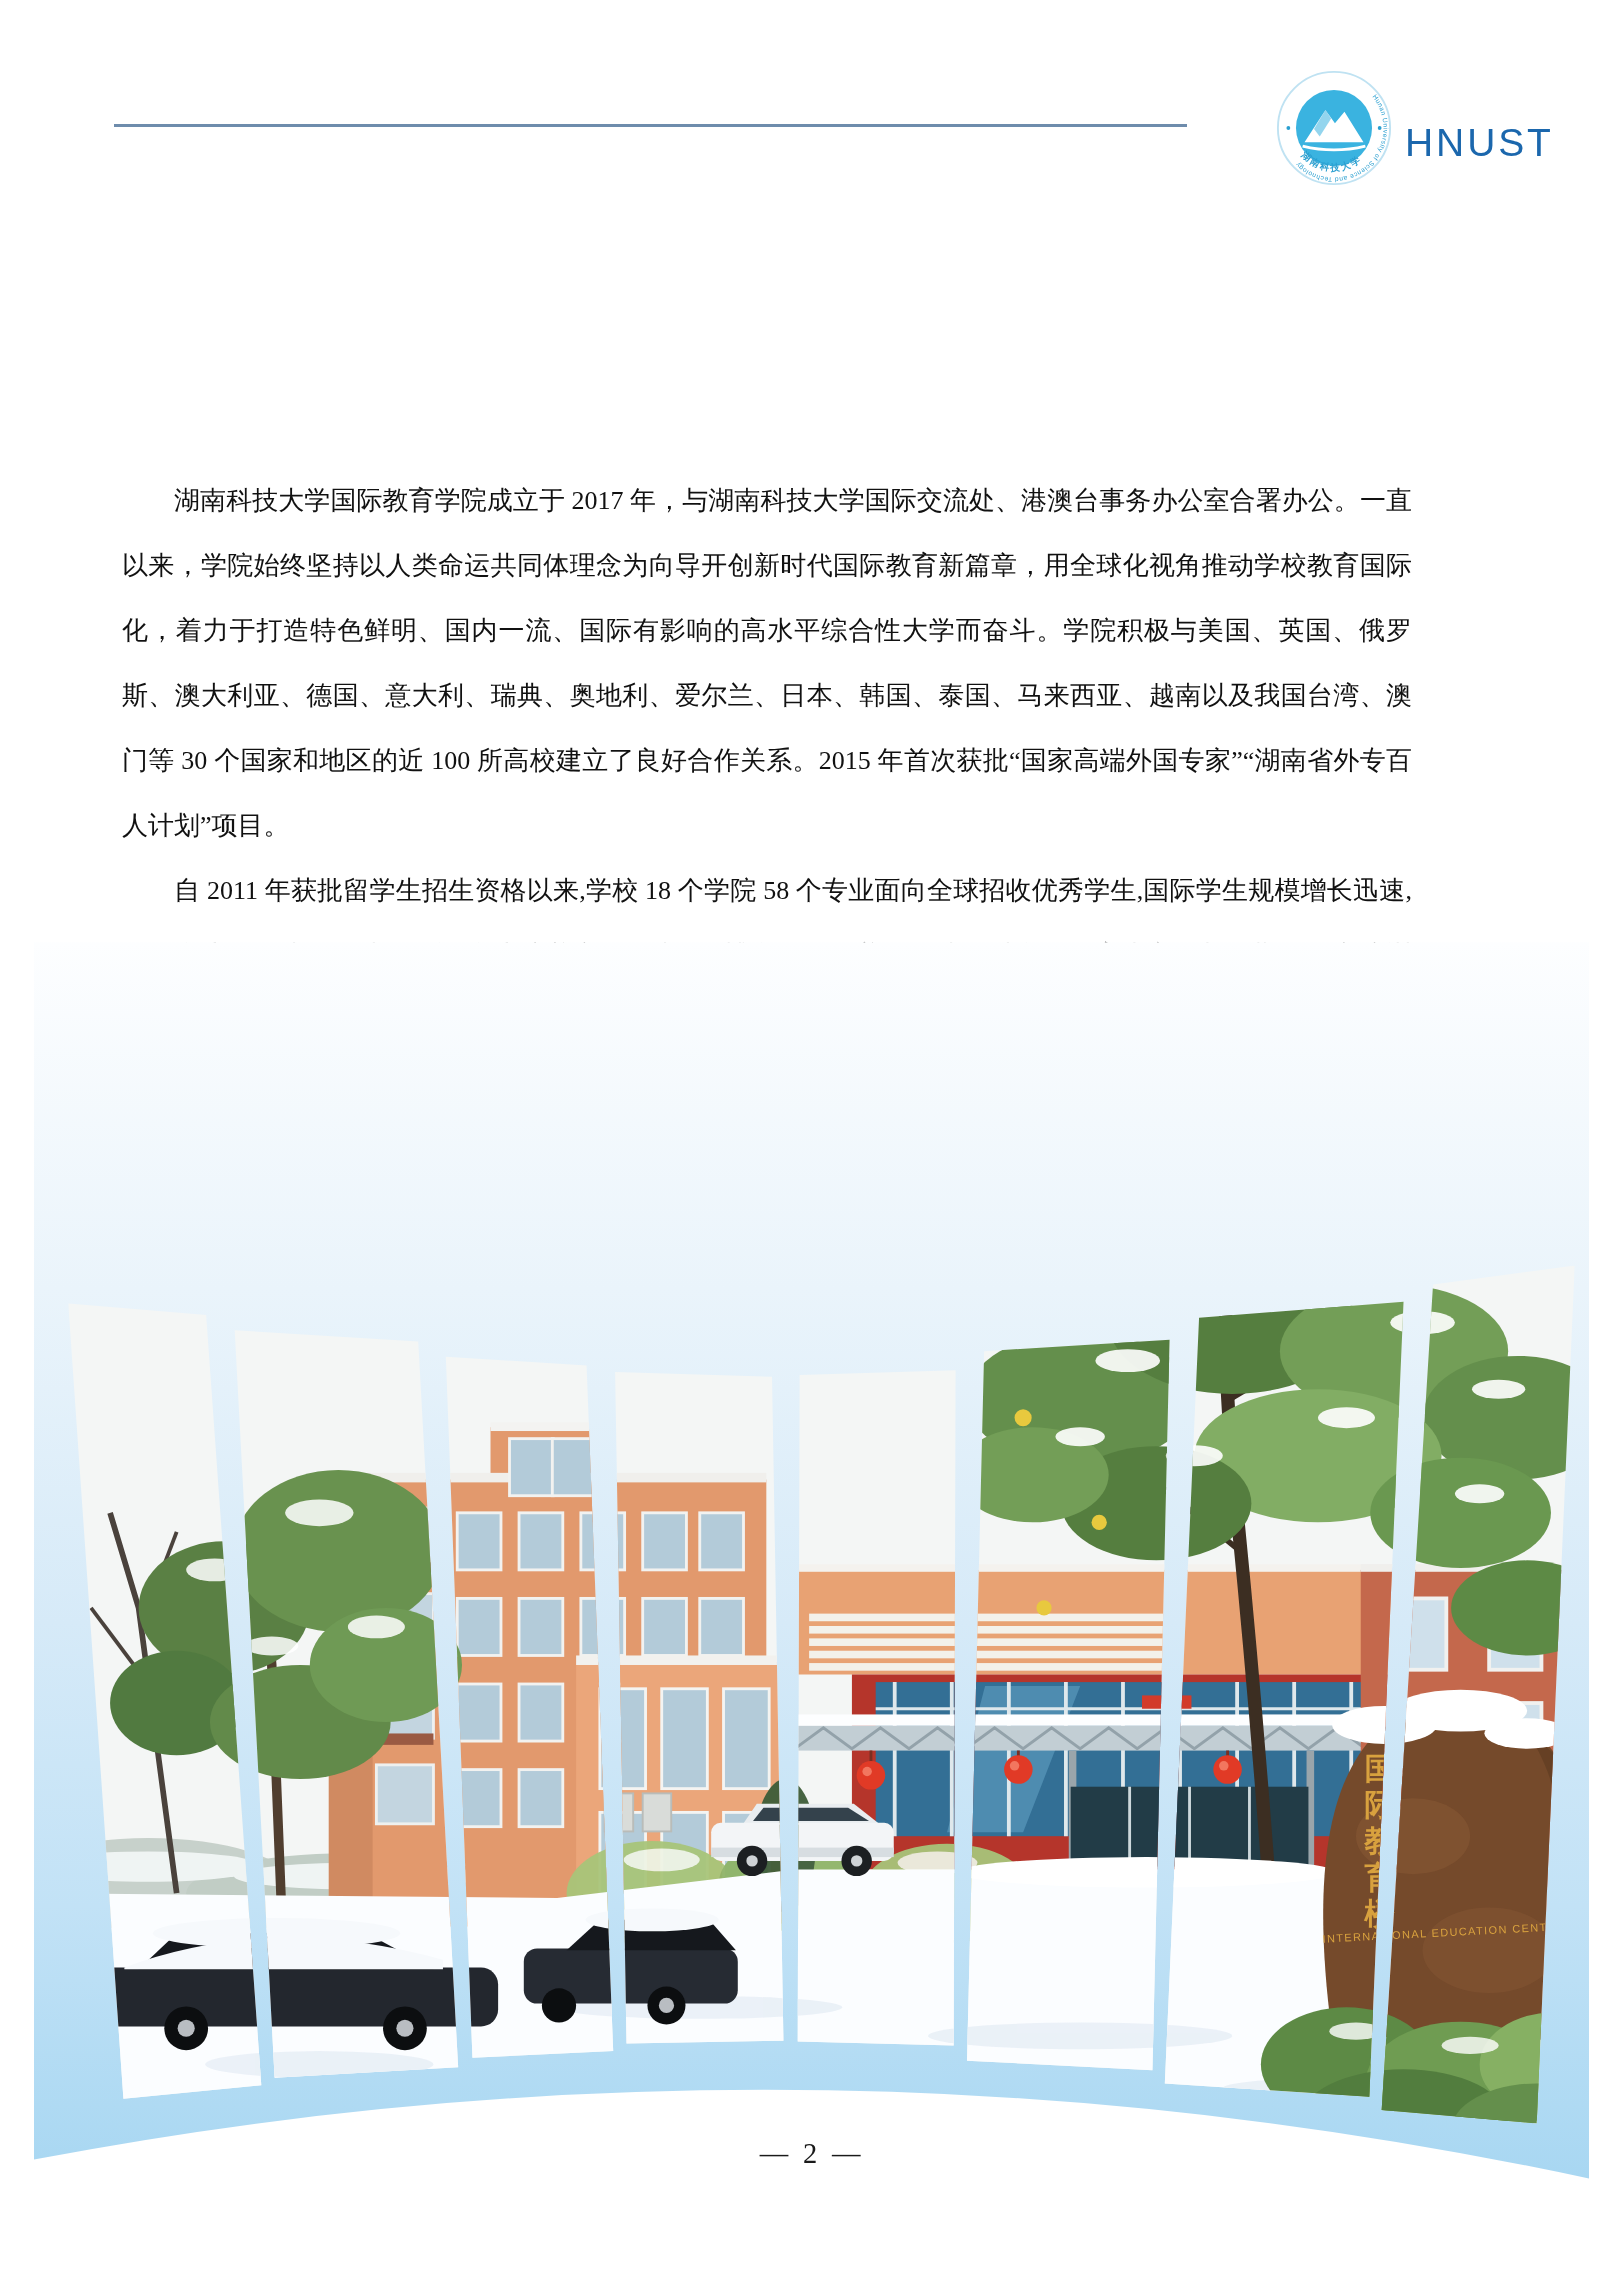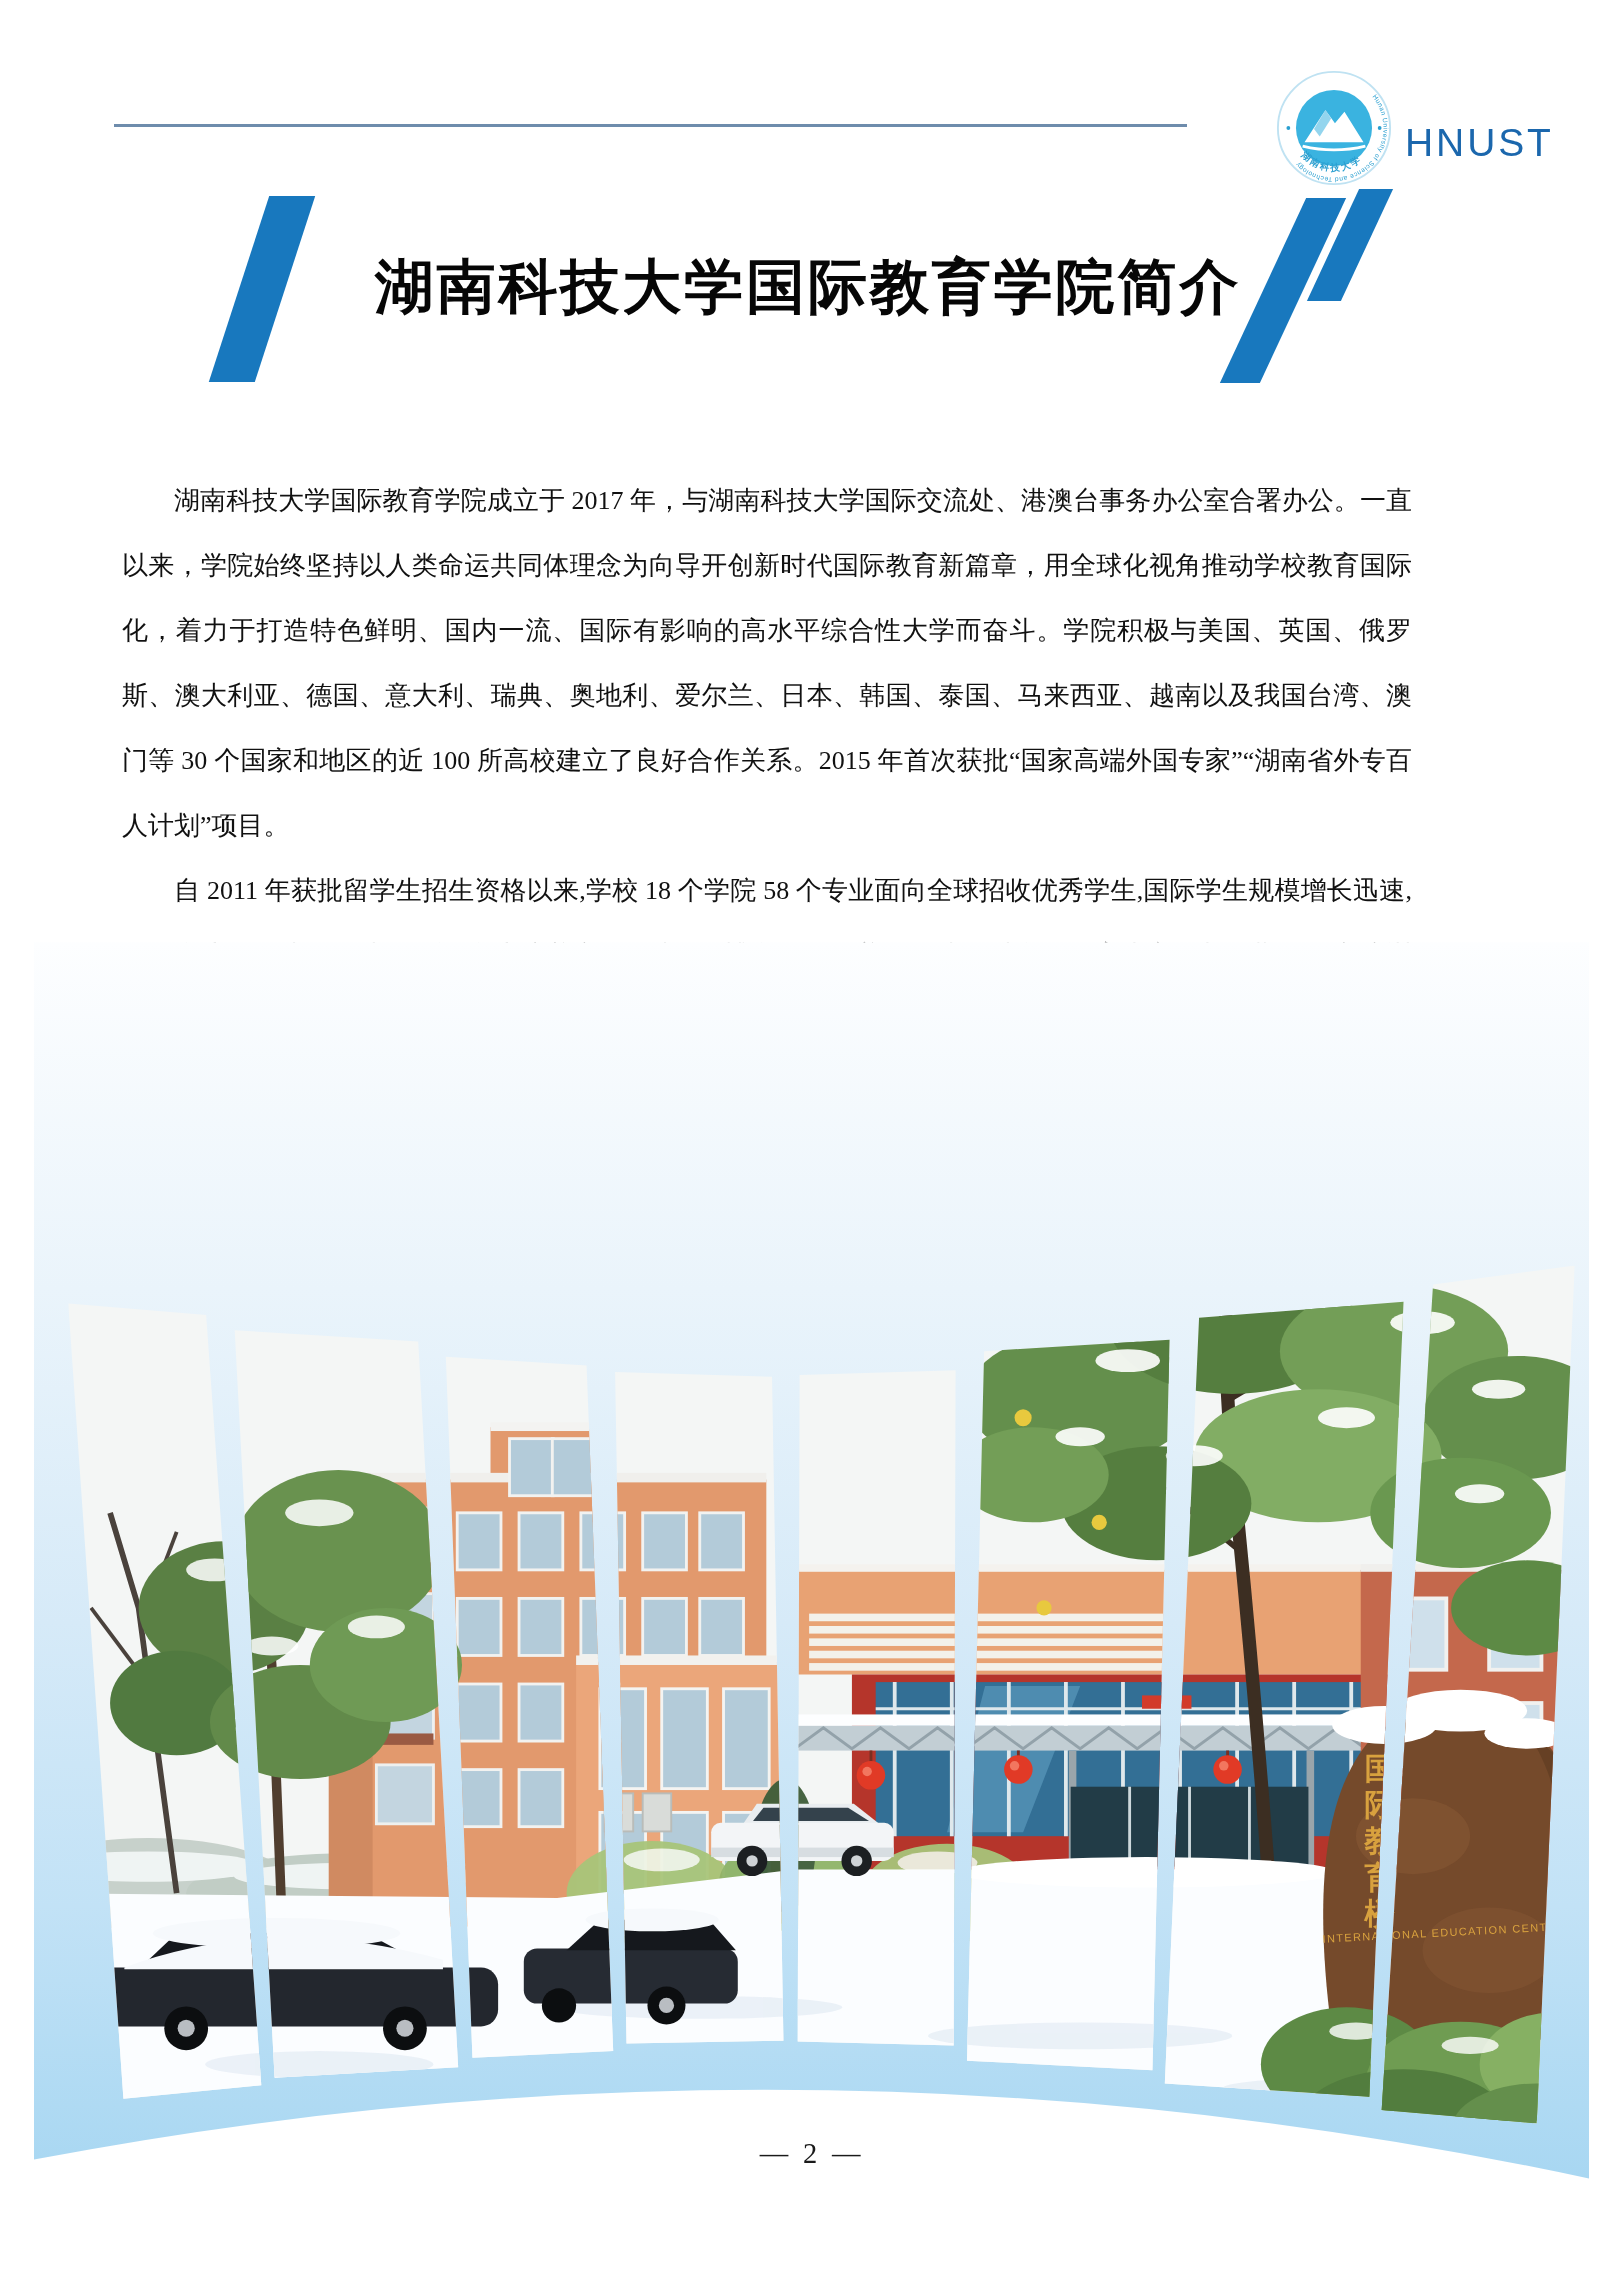--- a/index.html
+++ b/index.html
@@ -57,26 +57,20 @@
     </text>
     <text font-size="10" fill="#2a9fd0" font-family="Liberation Serif, serif" font-weight="bold" letter-spacing="2">
       <textPath href="#ringbot" startOffset="22%">湖南科技大学</textPath>
     </text>
     <circle cx="13" cy="61" r="2" fill="#2a9fd0"></circle>
     <circle cx="109" cy="61" r="2" fill="#2a9fd0"></circle>
   </svg>
 
   <div class="wordmark">HNUST</div>
 
-  <div class="banner">
-    <div class="slash slash-l"></div>
-    <div class="title">湖南科技大学国际教育学院简介</div>
-    <div class="slash slash-r1"></div>
-    <div class="slash slash-r2"></div>
-  </div>
 
   <div class="bodytext">
     <p>湖南科技大学国际教育学院成立于 2017 年，与湖南科技大学国际交流处、港澳台事务办公室合署办公。一直以来，学院始终坚持以人类命运共同体理念为向导开创新时代国际教育新篇章，用全球化视角推动学校教育国际化，着力于打造特色鲜明、国内一流、国际有影响的高水平综合性大学而奋斗。学院积极与美国、英国、俄罗斯、澳大利亚、德国、意大利、瑞典、奥地利、爱尔兰、日本、韩国、泰国、马来西亚、越南以及我国台湾、澳门等 30 个国家和地区的近 100 所高校建立了良好合作关系。2015 年首次获批“国家高端外国专家”“湖南省外专百人计划”项目。</p>
     <p>自 2011 年获批留学生招生资格以来,学校 18 个学院 58 个专业面向全球招收优秀学生,国际学生规模增长迅速, 国际学生国别来源数为 35 个, 学生培养实现了本-硕-博多层次覆盖，形成了以学历教育为主、长短期汉语言培训为辅的培养体系，年招生规模达 100 余人次，培养国际学生人数近千人。</p>
   </div>
 
   <svg class="band" viewBox="0 0 1635 1315">
     <defs>
       <linearGradient id="bandg" x1="0" y1="0" x2="0" y2="1">
         <stop offset="0" stop-color="#fdfeff"></stop>

